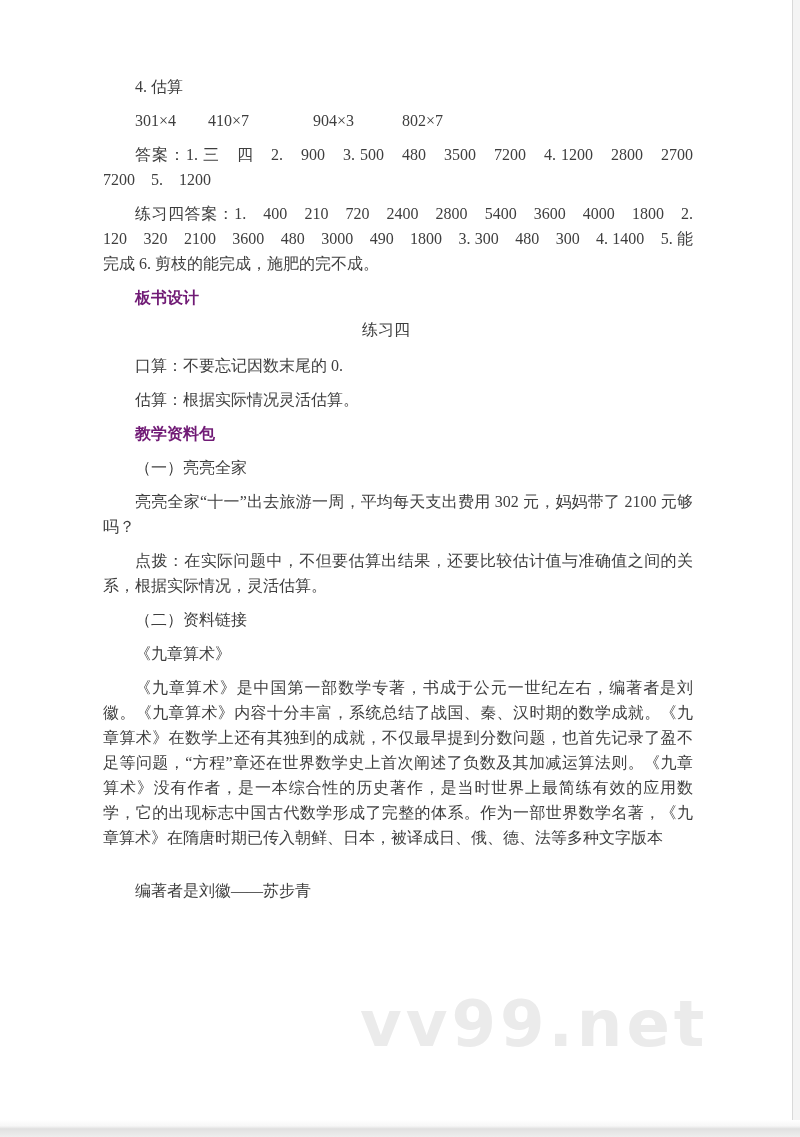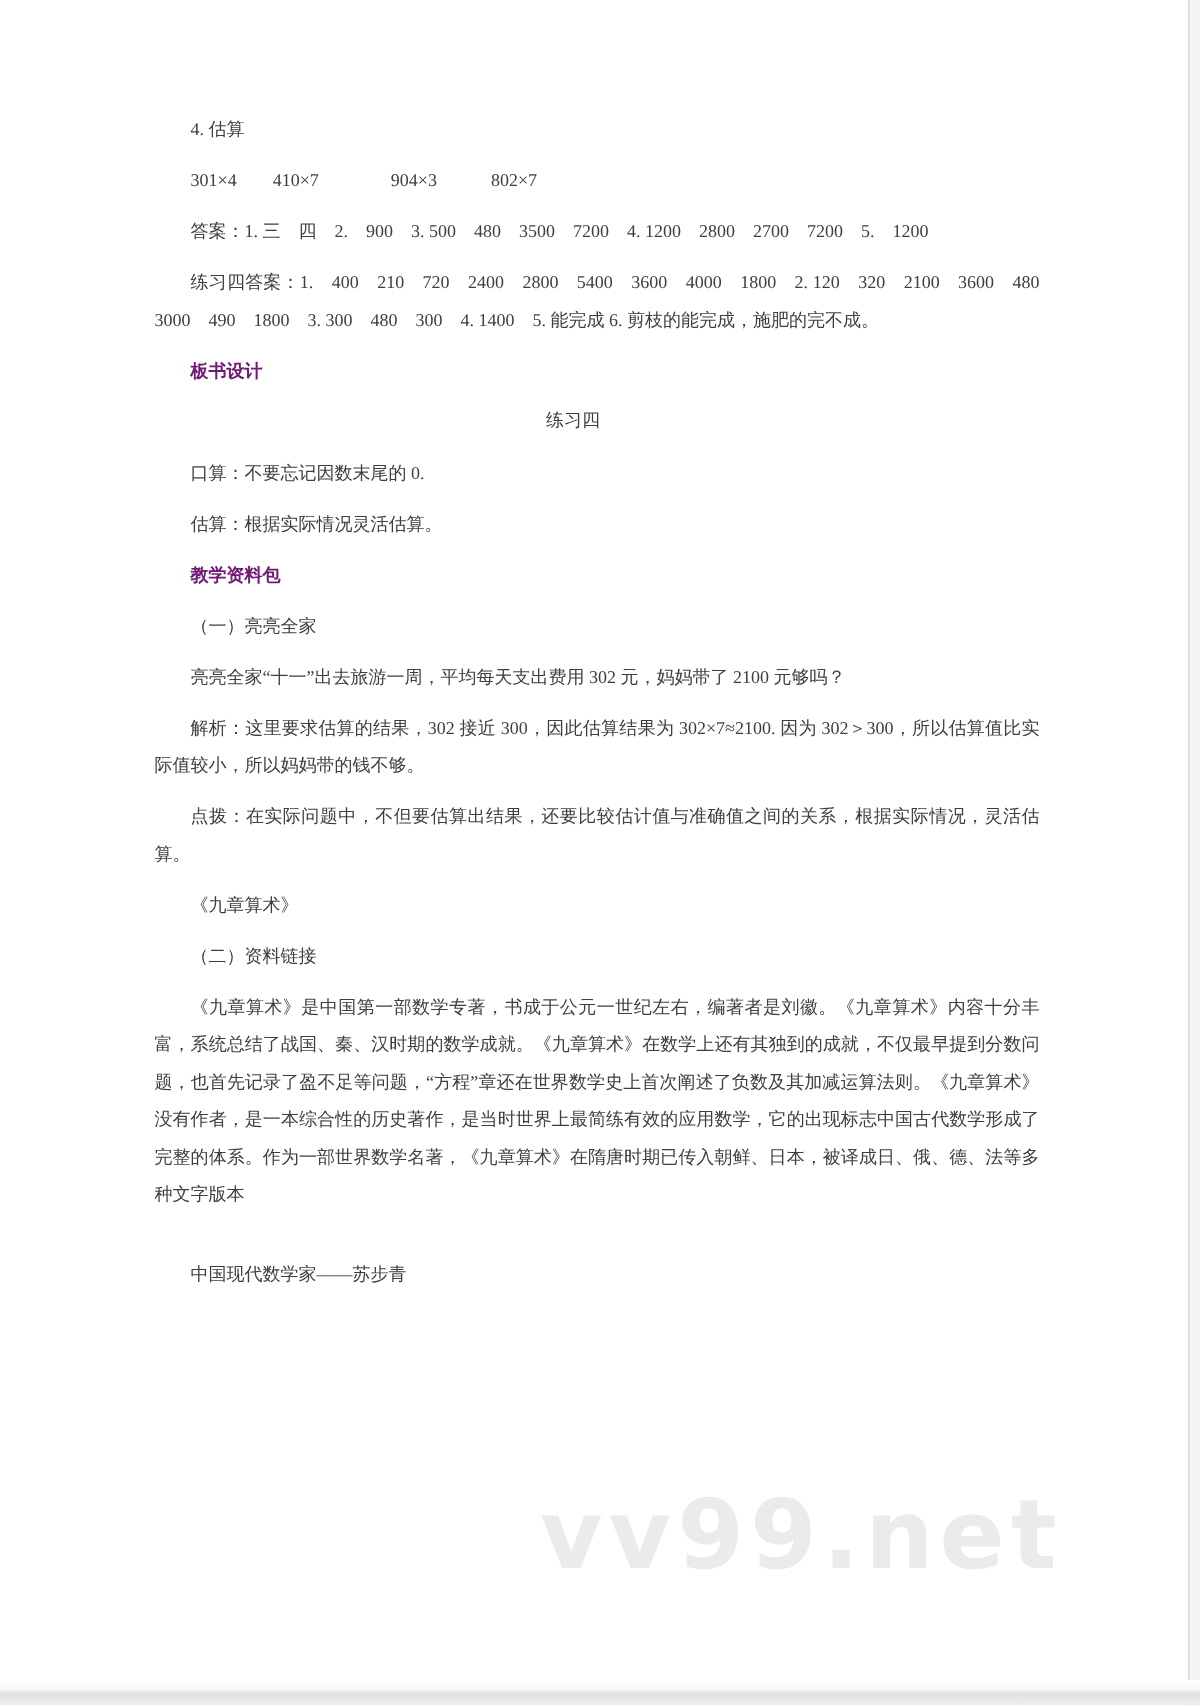--- a/index.html
+++ b/index.html
@@ -13,21 +13,21 @@
     height: 1137px;
     background: #ffffff;
     overflow: hidden;
     font-family: "Liberation Serif", "DejaVu Serif", serif;
   }
   .content {
     position: absolute;
     left: 103px;
     top: 74px;
     width: 590px;
-    font-size: 12px;
+    font-size: 16px;
     line-height: 25px;
     color: #3e3e3e;
     text-align: justify;
     z-index: 2;
   }
   .content p {
     margin: 0 0 9px 0;
     text-indent: 2em;
   }
   .bold {
@@ -91,26 +91,25 @@
     <p>301×4　　410×7　　　　904×3　　　802×7</p>
     <p>答案：1. 三　四　2.　900　3. 500　480　3500　7200　4. 1200　2800　2700　7200　5.　1200</p>
     <p>练习四答案：1.　400　210　720　2400　2800　5400　3600　4000　1800　2. 120　320　2100　3600　480　3000　490　1800　3. 300　480　300　4. 1400　5. 能完成 6. 剪枝的能完成，施肥的完不成。</p>
     <p class="bold">板书设计</p>
     <p class="centered">练习四</p>
     <p>口算：不要忘记因数末尾的 0.</p>
     <p>估算：根据实际情况灵活估算。</p>
     <p class="bold">教学资料包</p>
     <p>（一）亮亮全家</p>
     <p>亮亮全家“十一”出去旅游一周，平均每天支出费用 302 元，妈妈带了 2100 元够吗？</p>
-    <p>解析：这里要求估算的结果，302 接近 300，因此估算结果为 302×7≈2100. 因为 302＞300，所以估算值比实际值较小，所以妈妈带的钱不够。</p>
     <p>点拨：在实际问题中，不但要估算出结果，还要比较估计值与准确值之间的关系，根据实际情况，灵活估算。</p>
+    <p>（二）资料链接</p>
     <p>《九章算术》</p>
-    <p>（二）资料链接</p>
     <p>《九章算术》是中国第一部数学专著，书成于公元一世纪左右，编著者是刘徽。《九章算术》内容十分丰富，系统总结了战国、秦、汉时期的数学成就。《九章算术》在数学上还有其独到的成就，不仅最早提到分数问题，也首先记录了盈不足等问题，“方程”章还在世界数学史上首次阐述了负数及其加减运算法则。《九章算术》没有作者，是一本综合性的历史著作，是当时世界上最简练有效的应用数学，它的出现标志中国古代数学形成了完整的体系。作为一部世界数学名著，《九章算术》在隋唐时期已传入朝鲜、日本，被译成日、俄、德、法等多种文字版本</p>
-    <p class="gap-top">中国现代数学家——苏步青</p>
+    <p class="gap-top">编著者是刘徽——苏步青</p>
   </div>
 
   <div class="watermark">vv99.net</div>
 
   <div class="page-right-edge"></div>
   <div class="page-bottom-edge"></div>
 
 </div>
 
 </body></html>

